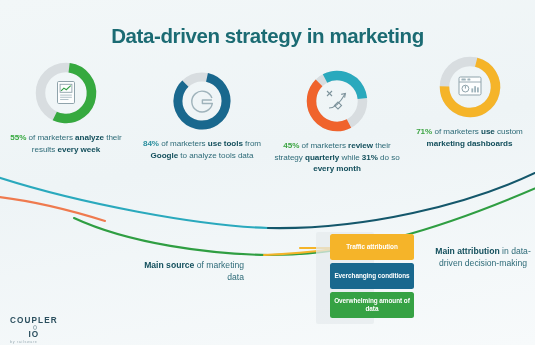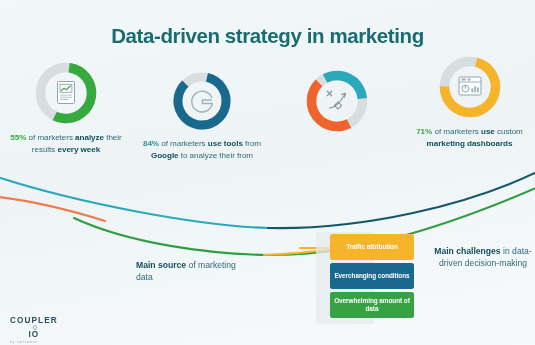--- a/index.html
+++ b/index.html
@@ -51,21 +51,21 @@
     background:#c9d2d6;opacity:.55;filter:blur(3px);
   }
   .website{
     position:absolute;left:21px;top:18px;width:64px;height:64px;border-radius:50%;
     background:linear-gradient(145deg,#f4703c 0%,#ee5f2b 100%);
     display:flex;align-items:center;justify-content:center;
     color:#ffffff;font-size:9.6px;font-weight:bold;letter-spacing:-.1px;
   }
 
   .source-text{
-    position:absolute;left:136px;top:259px;width:108px;text-align:left;
+    position:absolute;left:136px;top:259px;width:108px;text-align:right;
     font-size:8.6px;line-height:12.4px;color:#2e6b78;
   }
   .source-text b{color:#14505d;font-weight:bold;}
 
   .challenge-text{
     position:absolute;left:432px;top:245px;width:102px;text-align:center;
     font-size:8.6px;line-height:12.4px;color:#2e6b78;
   }
   .challenge-text b{color:#14505d;font-weight:bold;}
 
@@ -135,38 +135,39 @@
     <div class="stat" id="stat-2">
       <div class="ring">
         <svg width="66" height="66" viewBox="0 0 70 70">
           <circle cx="35" cy="35" r="25.5" fill="none" stroke="#d8dde0" stroke-width="9.5"></circle>
           <circle cx="35" cy="35" r="25.5" fill="none" stroke="#19688e" stroke-width="9.5" stroke-dasharray="134.6 25.6" stroke-dashoffset="0" transform="rotate(-78 35 35)" stroke-linecap="butt"></circle>
           <g transform="translate(35,35)">
             <path d="M 10.5 -3.2 A 11 11 0 1 0 11 2.6 L 0.4 2.6 L 0.4 -1.0 L 10.5 -1.0" fill="none" stroke="#9fb3bb" stroke-width="1.5" stroke-linejoin="round"></path>
           </g>
         </svg>
       </div>
-      <div class="cap"><span class="pct-teal">84%</span><span> of marketers </span><b>use</b><span> </span><b>tools</b><span> from </span><b>Google</b><span> to analyze their from</span></div>
+      <div class="cap"><span class="pct-teal">84%</span><span> of marketers </span><b>use</b><span> </span><b>tools</b><span> from </span><b>Google</b><span> to analyze tools data</span></div>
     </div>
 
     <div class="stat" id="stat-3">
       <div class="ring">
         <svg width="70" height="70" viewBox="0 0 70 70">
           <circle cx="35" cy="35" r="25.5" fill="none" stroke="#d8dde0" stroke-width="9.5"></circle>
           <circle cx="35" cy="35" r="25.5" fill="none" stroke="#f0632c" stroke-width="9.5" stroke-dasharray="72.1 176.2" transform="rotate(62 35 35)" stroke-linecap="butt"></circle>
           <circle cx="35" cy="35" r="25.5" fill="none" stroke="#2aa9bd" stroke-width="9.5" stroke-dasharray="49.7 198.6" transform="rotate(-118 35 35)" stroke-linecap="butt"></circle>
           <g transform="translate(24,24)">
             <line x1="1" y1="1" x2="6" y2="6" stroke="#7d939c" stroke-width="1.1"></line>
             <line x1="6" y1="1" x2="1" y2="6" stroke="#7d939c" stroke-width="1.1"></line>
             <path d="M 3 18 C 8 18 14 13 19 4" fill="none" stroke="#7d939c" stroke-width="1.1"></path>
             <polyline points="15.2,4.4 19.4,3.4 18.6,7.6" fill="none" stroke="#7d939c" stroke-width="1.1"></polyline>
             <rect x="9.5" y="13" width="5" height="5" transform="rotate(45 12 15.5)" fill="none" stroke="#7d939c" stroke-width="1.1"></rect>
           </g>
         </svg>
       </div>
+      <div class="cap"><span class="pct-green2">45%</span><span> of marketers </span><b>review</b><span> their strategy </span><b>quarterly</b><span> while </span><b>31%</b><span> do so </span><b>every month</b></div>
     </div>
 
     <div class="stat" id="stat-4">
       <div class="ring">
         <svg width="70" height="70" viewBox="0 0 70 70">
           <circle cx="35" cy="35" r="25.5" fill="none" stroke="#d8dde0" stroke-width="9.5"></circle>
           <circle cx="35" cy="35" r="25.5" fill="none" stroke="#f5b429" stroke-width="9.5" stroke-dasharray="113.7 46.5" transform="rotate(-76 35 35)" stroke-linecap="butt"></circle>
           <g transform="translate(24,25)">
             <rect x="0" y="0" width="22" height="18" rx="1.4" fill="#fdfefe" stroke="#8fa3ab" stroke-width="1"></rect>
             <line x1="0" y1="5" x2="22" y2="5" stroke="#8fa3ab" stroke-width=".9"></line>
@@ -187,21 +188,21 @@
 
   <div class="source-text"><b>Main source</b><span> of marketing data</span></div>
 
   <div class="bars-panel"></div>
   <div class="bars">
     <div class="bar bar-1">Traffic attribution</div>
     <div class="bar bar-2">Everchanging conditions</div>
     <div class="bar bar-3">Overwhelming amount of data</div>
   </div>
 
-  <div class="challenge-text"><b>Main challenges</b><span> in data-driven decision-making</span></div>
+  <div class="challenge-text"><b>Main attribution</b><span> in data-driven decision-making</span></div>
 
   <div class="logo">
     <div class="logo-main">
       <span>COUPLER</span>
       <span class="logo-dot"></span>
       <span class="logo-io">IO</span>
     </div>
     <div class="logo-sub">by railsware</div>
   </div>
 

